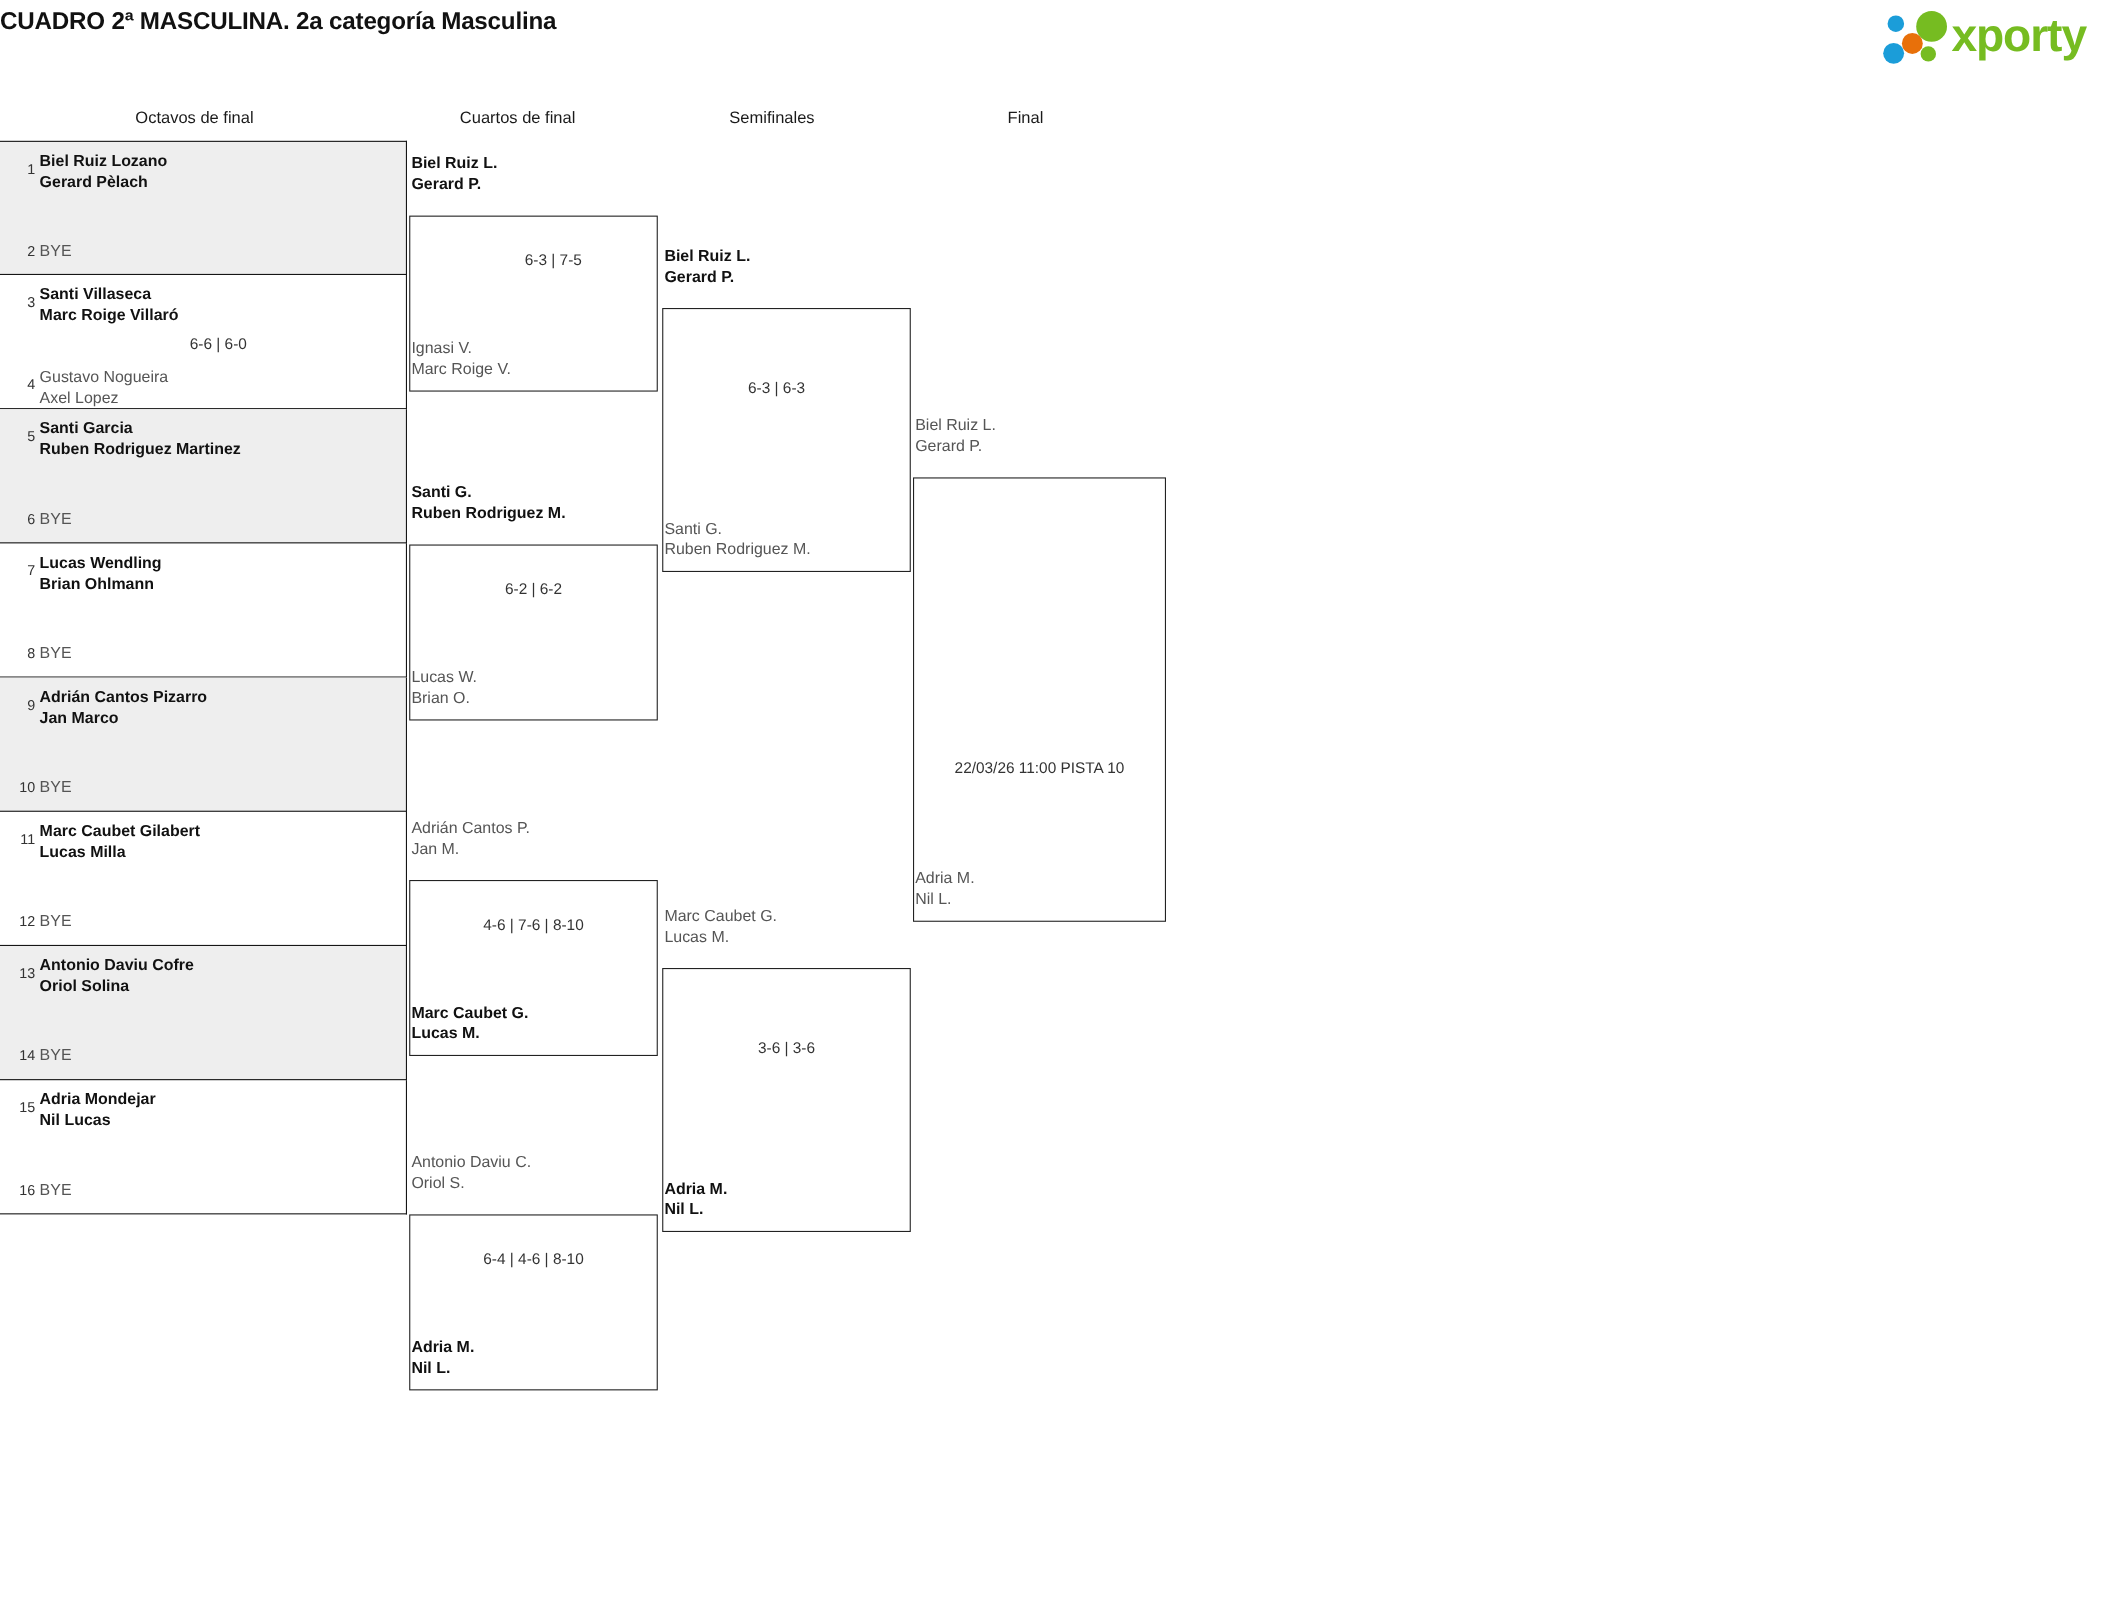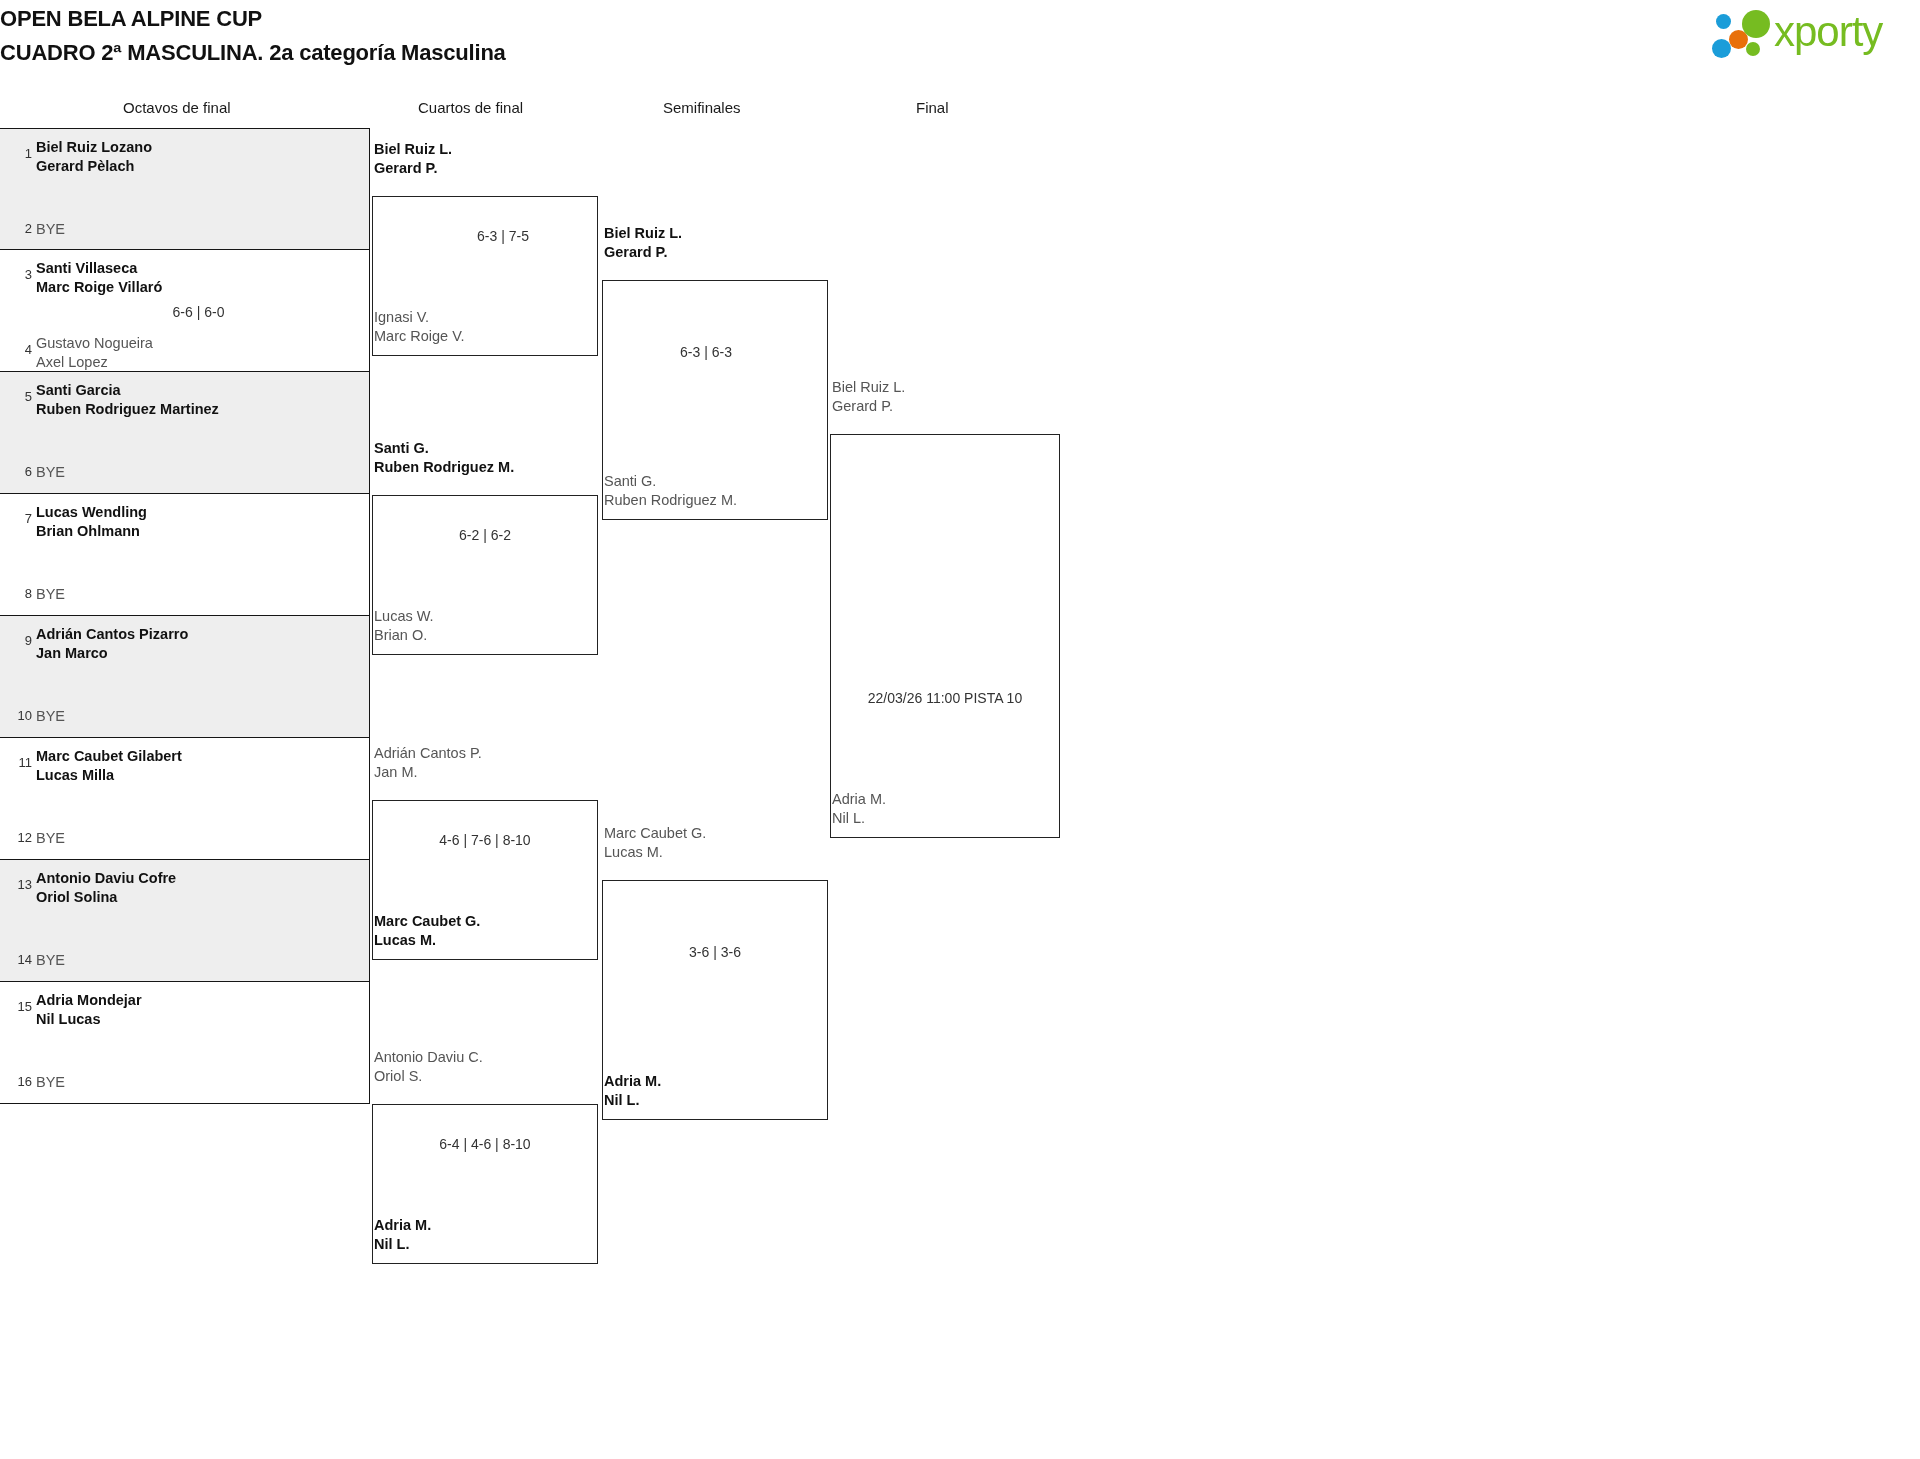--- a/index.html
+++ b/index.html
@@ -41,21 +41,21 @@
   #logo .dot { position: absolute; border-radius: 50%; }
   .dot-blue-tl  { left: 4px;  top: 4px;  width: 15px; height: 15px; background: #1b9dd9; }
   .dot-orange   { left: 17px; top: 20px; width: 19px; height: 19px; background: #e8700a; }
   .dot-blue-bl  { left: 0px;  top: 29px; width: 19px; height: 19px; background: #1b9dd9; }
   .dot-green-lg { left: 30px; top: 0px;  width: 28px; height: 28px; background: #76bc21; }
   .dot-green-sm { left: 34px; top: 32px; width: 14px; height: 14px; background: #76bc21; }
   #logo .wordmark {
     position: absolute;
     left: 62px; top: 0px;
     font-size: 42px;
-    font-weight: normal;
+    font-weight: bold;
     color: #76bc21;
     letter-spacing: -1px;
     line-height: 52px;
   }
 
   
   .round-head {
     position: absolute;
     font-size: 15px;
     color: #1a1a1a;
@@ -154,21 +154,20 @@
     color: #333333;
     white-space: nowrap;
   }
 </style>
 </head>
 <body>
 
 <div id="page">
 
   <div id="title-block">
-    <div class="title-line">OPEN BELA ALPINE CUP</div>
     <div class="title-line">CUADRO 2ª MASCULINA. 2a categoría Masculina</div>
   </div>
 
   <div id="logo">
     <div class="dots">
       <span class="dot dot-blue-tl"></span>
       <span class="dot dot-orange"></span>
       <span class="dot dot-blue-bl"></span>
       <span class="dot dot-green-lg"></span>
       <span class="dot dot-green-sm"></span>

